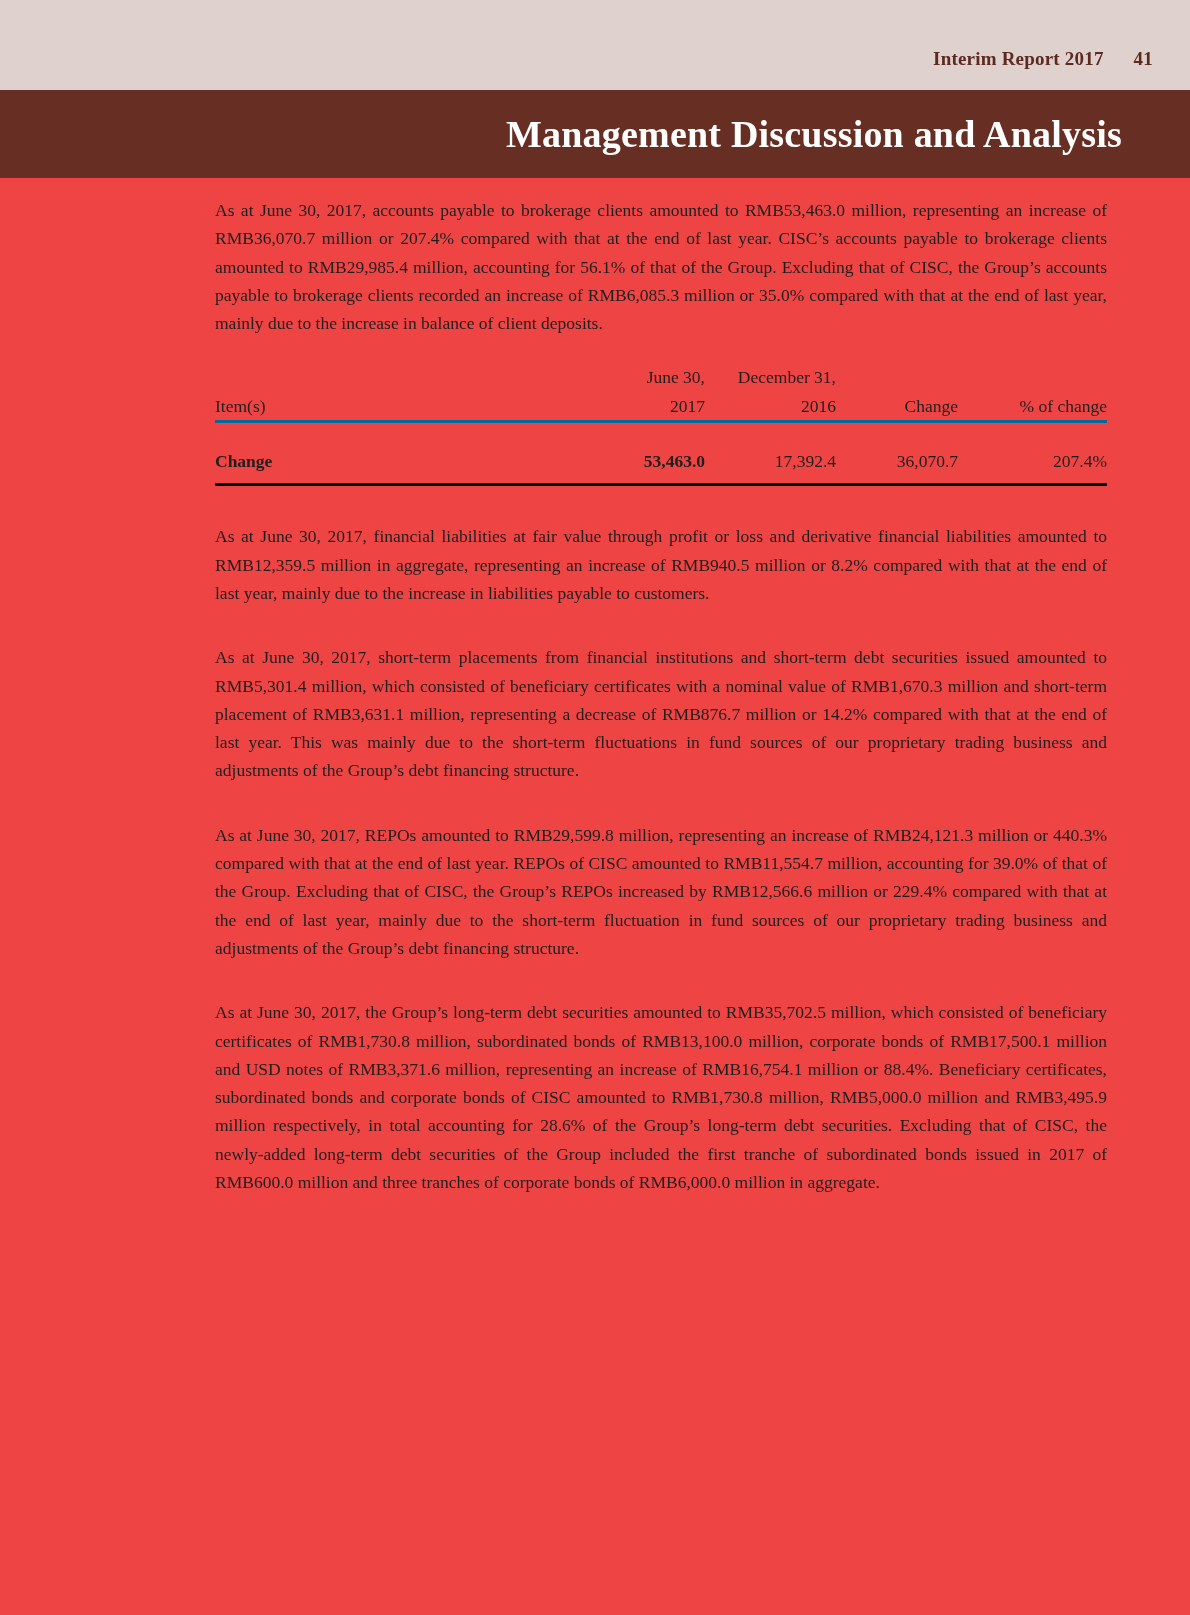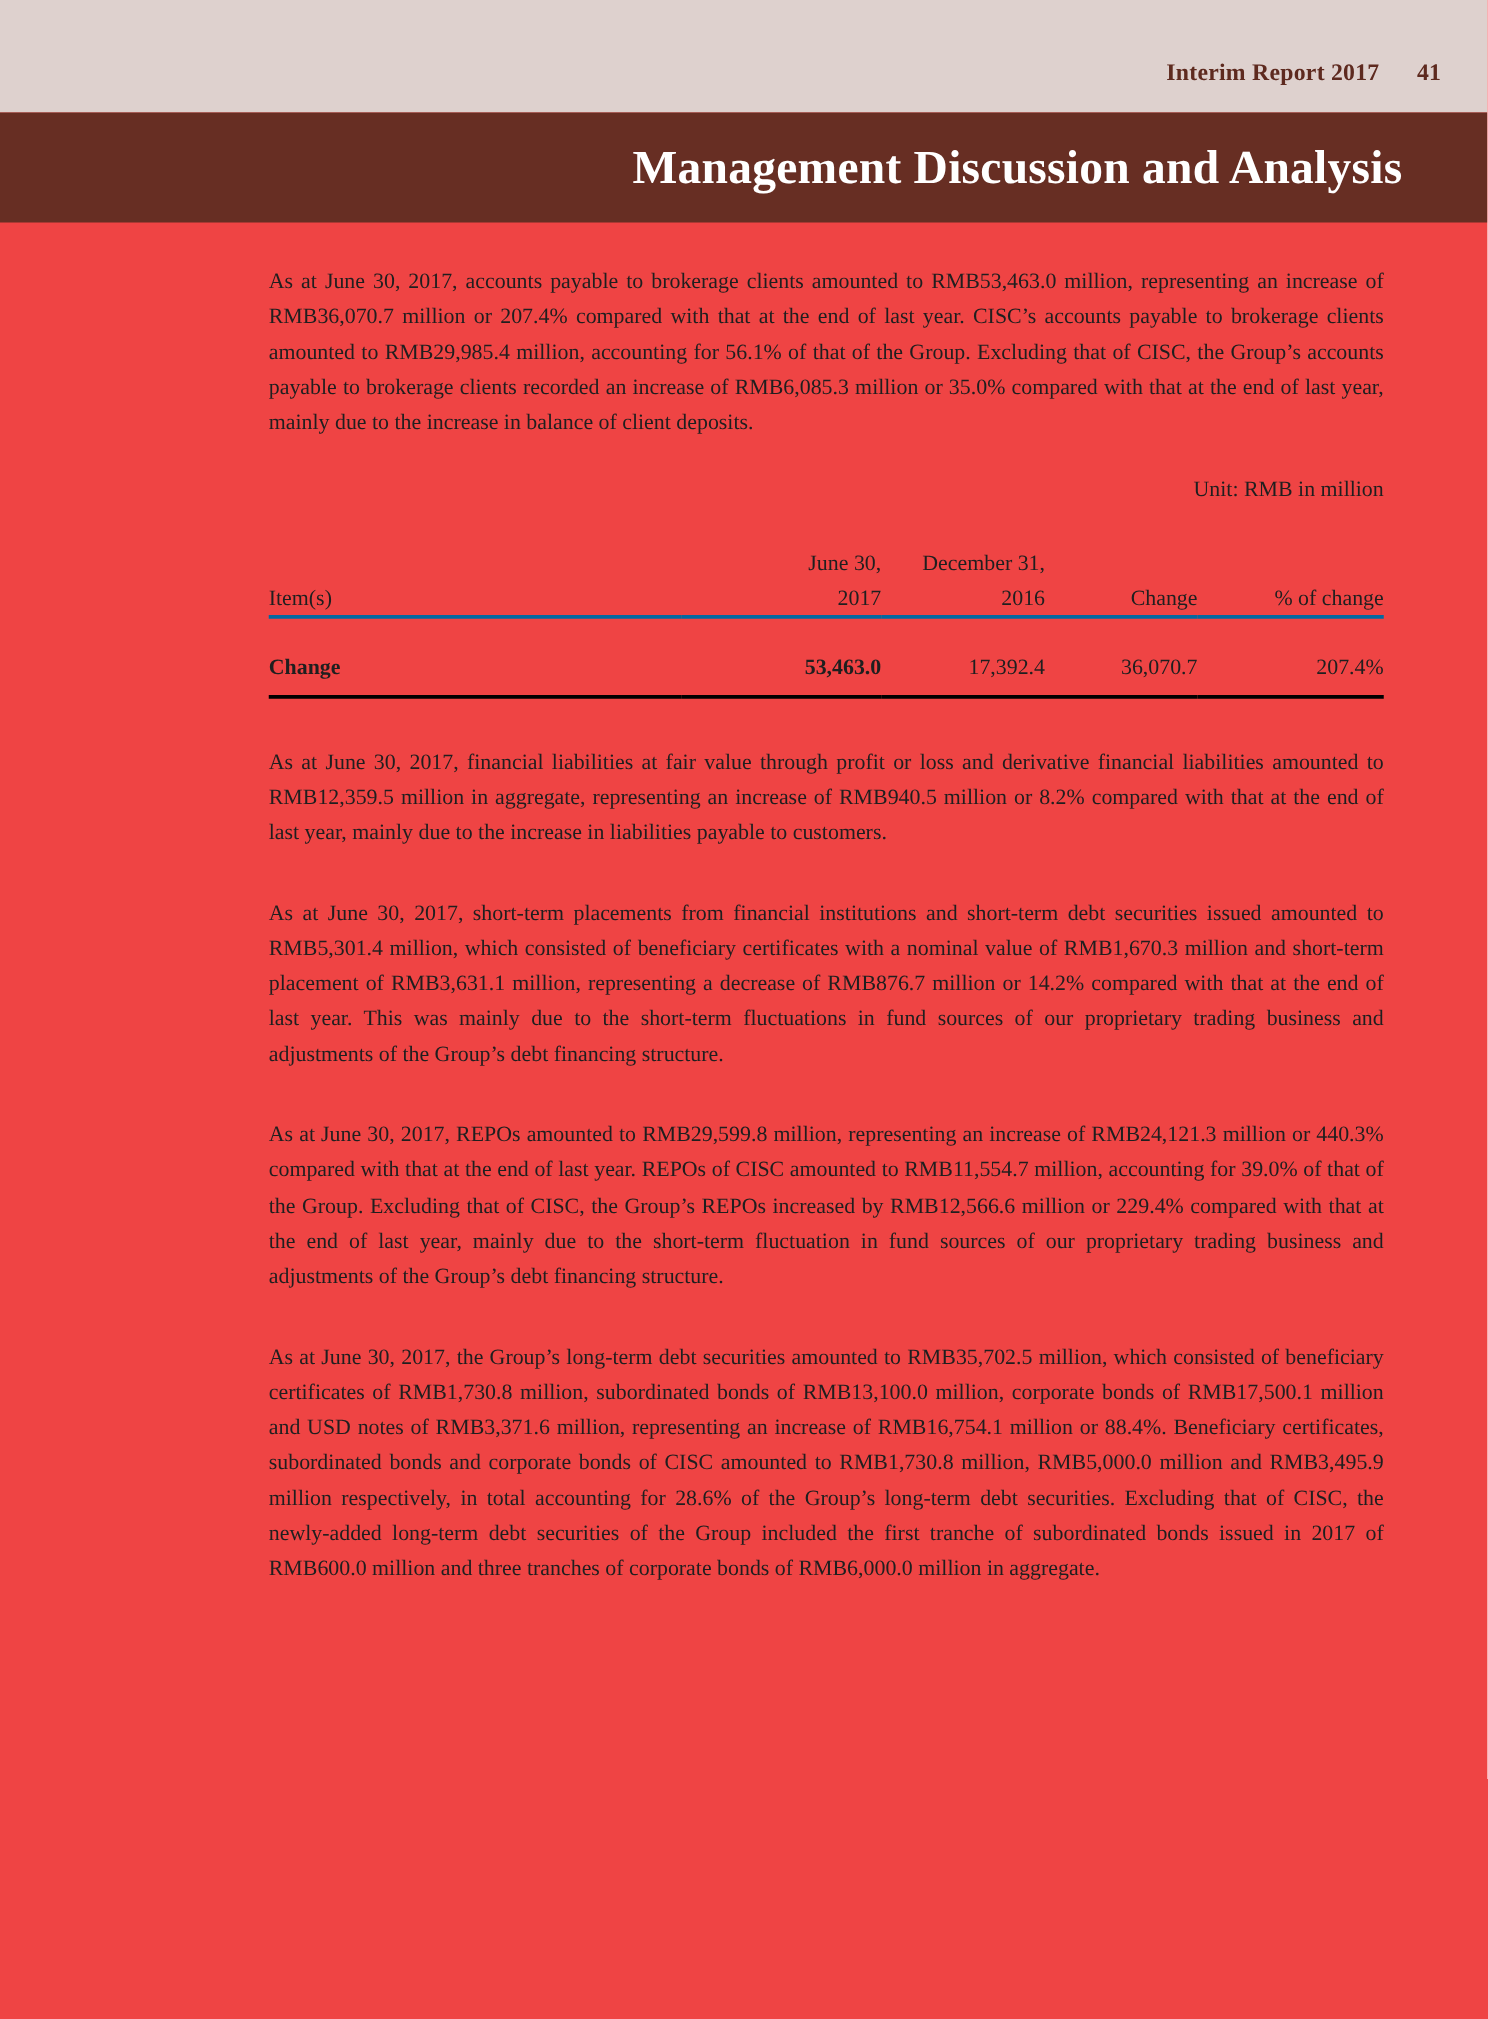--- a/index.html
+++ b/index.html
@@ -43,21 +43,21 @@
     font-size: 38px;
     font-weight: bold;
     color: #ffffff;
     margin-right: 68px;
     letter-spacing: 0.2px;
   }
   
   .content {
     position: absolute;
     left: 215px;
-    top: 210px;
+    top: 196px;
     width: 892px;
   }
   p.body {
     font-size: 17.5px;
     line-height: 28.3px;
     text-align: justify;
     margin: 0 0 36px 0;
   }
   p.body.first { margin-bottom: 26px; }
   .unit {
@@ -95,21 +95,20 @@
   </div>
 
   <div class="band-maroon">
     <div class="page-title">Management Discussion and Analysis</div>
   </div>
 
   <div class="content">
 
     <p class="body first">As at June 30, 2017, accounts payable to brokerage clients amounted to RMB53,463.0 million, representing an increase of RMB36,070.7 million or 207.4% compared with that at the end of last year. CISC’s accounts payable to brokerage clients amounted to RMB29,985.4 million, accounting for 56.1% of that of the Group. Excluding that of CISC, the Group’s accounts payable to brokerage clients recorded an increase of RMB6,085.3 million or 35.0% compared with that at the end of last year, mainly due to the increase in balance of client deposits.</p>
 
-    <div class="unit">Unit: RMB in million</div>
 
     <table class="fin">
       <colgroup>
         <col style="width:330px">
         <col style="width:160px">
         <col style="width:131px">
         <col style="width:122px">
         <col style="width:149px">
       </colgroup>
       <thead>

